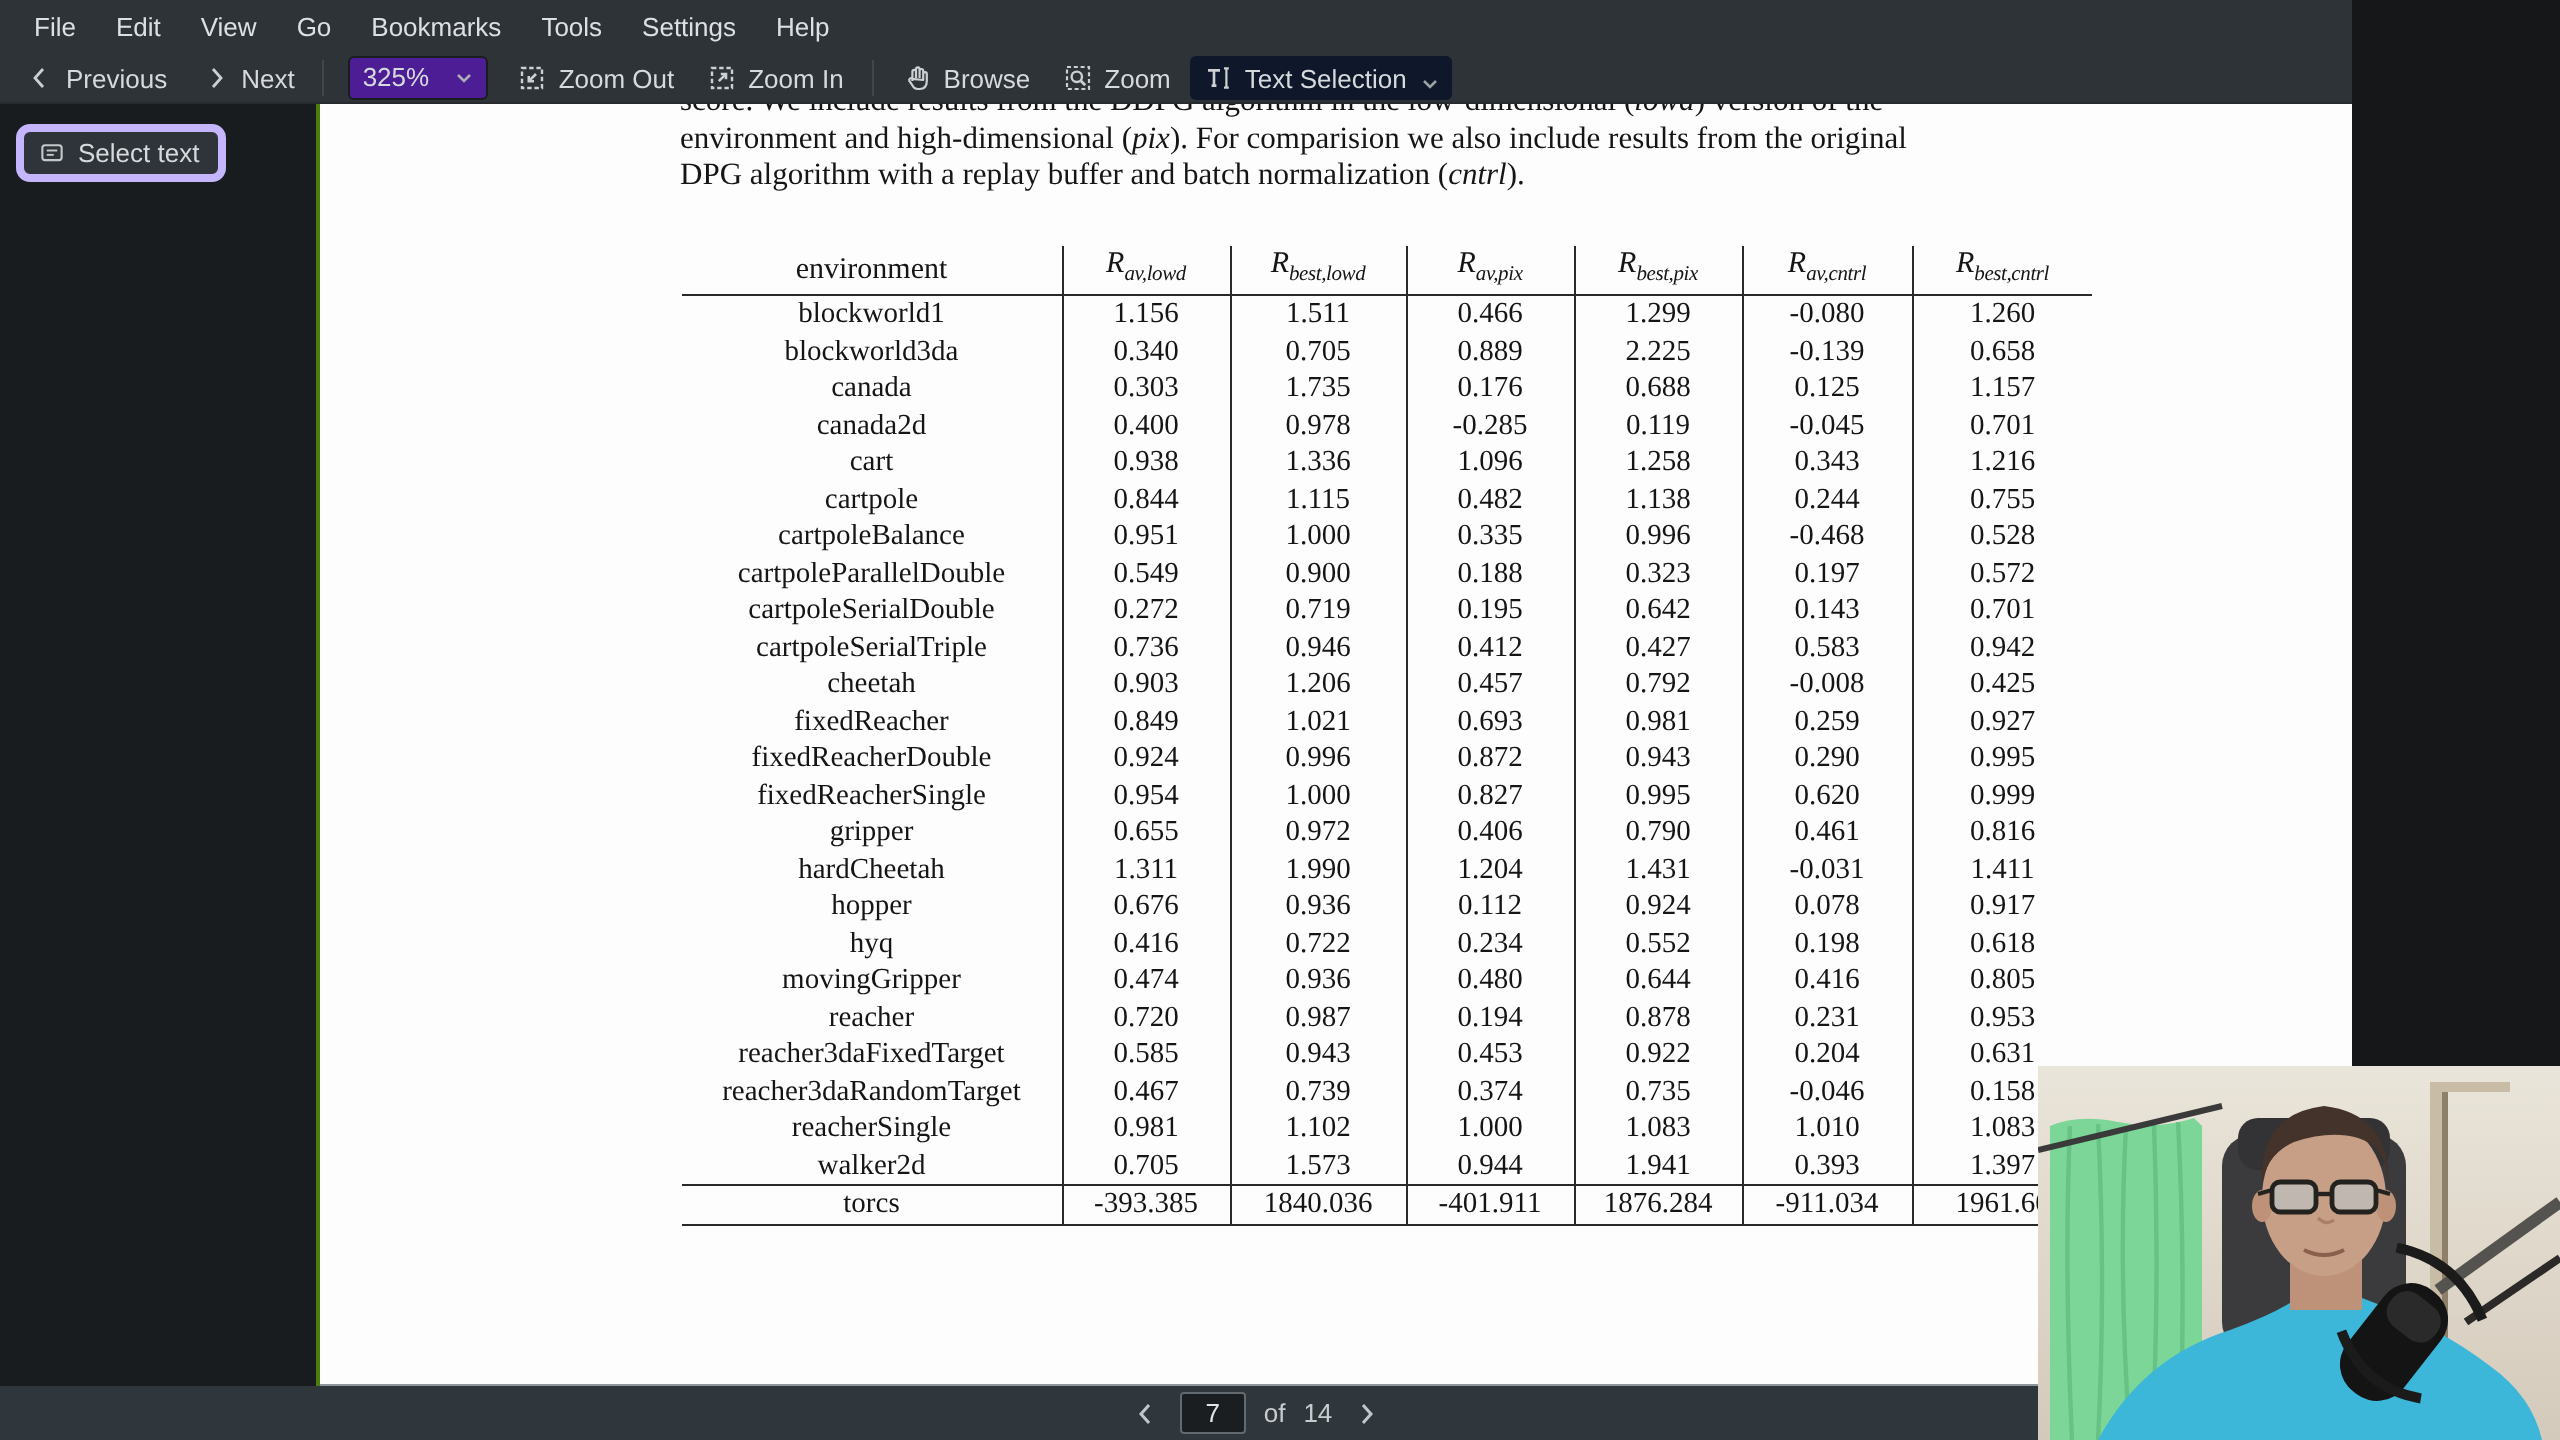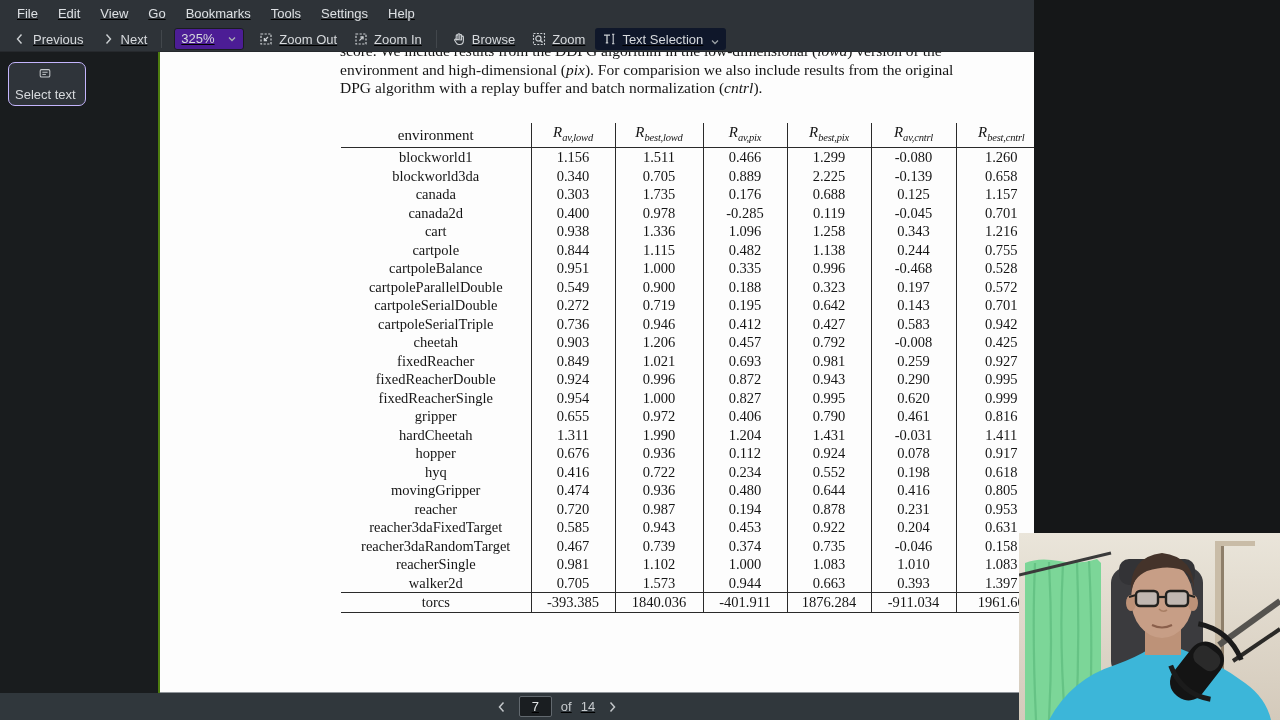--- a/index.html
+++ b/index.html
@@ -1,17 +1,17 @@
 <!DOCTYPE html>
 <html><head>
 <meta charset="utf-8">
 <style>
   * { margin:0; padding:0; box-sizing:border-box; }
   html,body { width:1280px; height:720px; overflow:hidden; background:#151718; }
-  .app { position:relative; width:1034px; height:720px; font-family:"Liberation Sans", sans-serif;text-decoration:underline; }
+  .app { position:relative; width:1176px; height:720px; font-family:"Liberation Sans", sans-serif; }
 
   
   .menubar {
     height:26px; background:#2e3338; display:flex; align-items:center;
     padding-left:8px; gap:2px;
   }
   .menu-item {
     color:#dde0e3; font-size:13px; padding:4px 9px; border-radius:3px; cursor:default;
   }
 
@@ -33,22 +33,22 @@
     border-radius:3px; color:#d7dadd; font-size:13px; padding:0 6px; margin:0 4px;
   }
   .icon16 { width:16px; height:16px; flex:0 0 16px; }
   .chev-mini { width:10px; height:10px; margin-left:2px; }
 
   
   .main { position:relative; display:flex; height:641px; }
   .sidebar { width:158px; height:100%; background:#191c1e; position:relative; }
   .select-text-btn {
     position:absolute; left:8px; top:10px; display:flex; align-items:center; gap:5px;
-    background:#2f343a; border:1px solid #c4b5fd; border-radius:7px;
-    color:#d7dadd; font-size:13px; padding:3px 9px 3px 6px;flex-direction:column;
+    background:#2f343a; border:4px solid #c4b5fd; border-radius:7px;
+    color:#d7dadd; font-size:13px; padding:3px 9px 3px 6px;
   }
   .viewport { position:relative; flex:1; background:#4d7c0f; overflow:hidden; }
   .page {
     position:absolute; left:2px; top:0; width:1027px; height:641px;
     background:#fdfdfd; border-bottom:1px solid #90959a; overflow:hidden;
   }
 
   
   .doc-paragraph {
     position:absolute; left:180px; top:-10px; width:668px;
@@ -415,21 +415,21 @@
                 <td>1.000</td>
                 <td>1.083</td>
                 <td>1.010</td>
                 <td>1.083</td>
               </tr>
               <tr>
                 <td>walker2d</td>
                 <td>0.705</td>
                 <td>1.573</td>
                 <td>0.944</td>
-                <td>0.663</td>
+                <td>1.941</td>
                 <td>0.393</td>
                 <td>1.397</td>
               </tr>
               <tr class="footer-row">
                 <td>torcs</td>
                 <td>-393.385</td>
                 <td>1840.036</td>
                 <td>-401.911</td>
                 <td>1876.284</td>
                 <td>-911.034</td>

